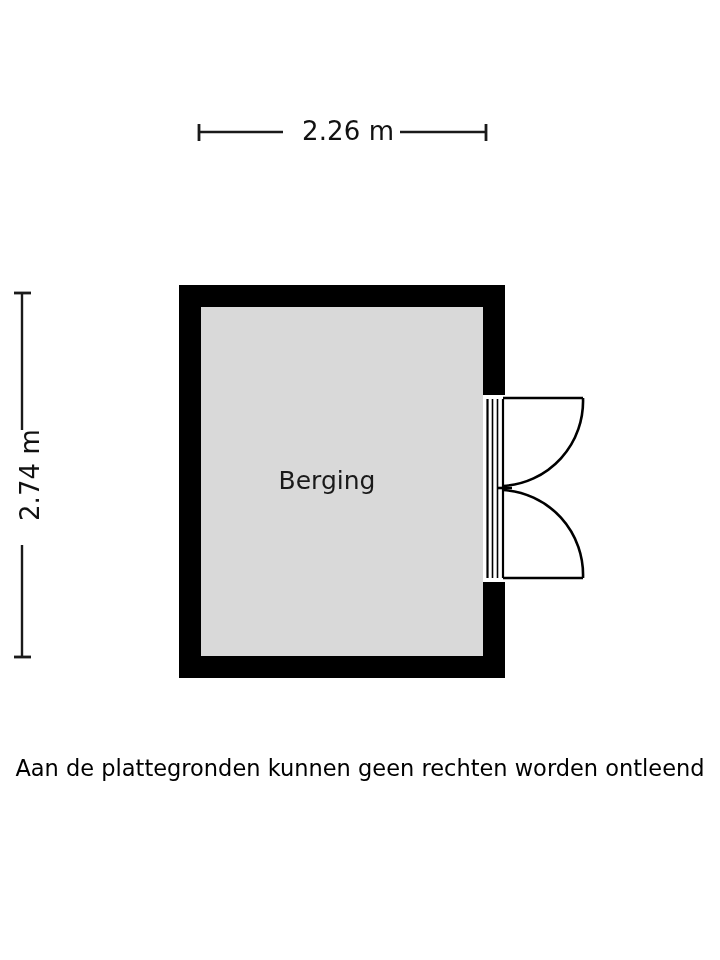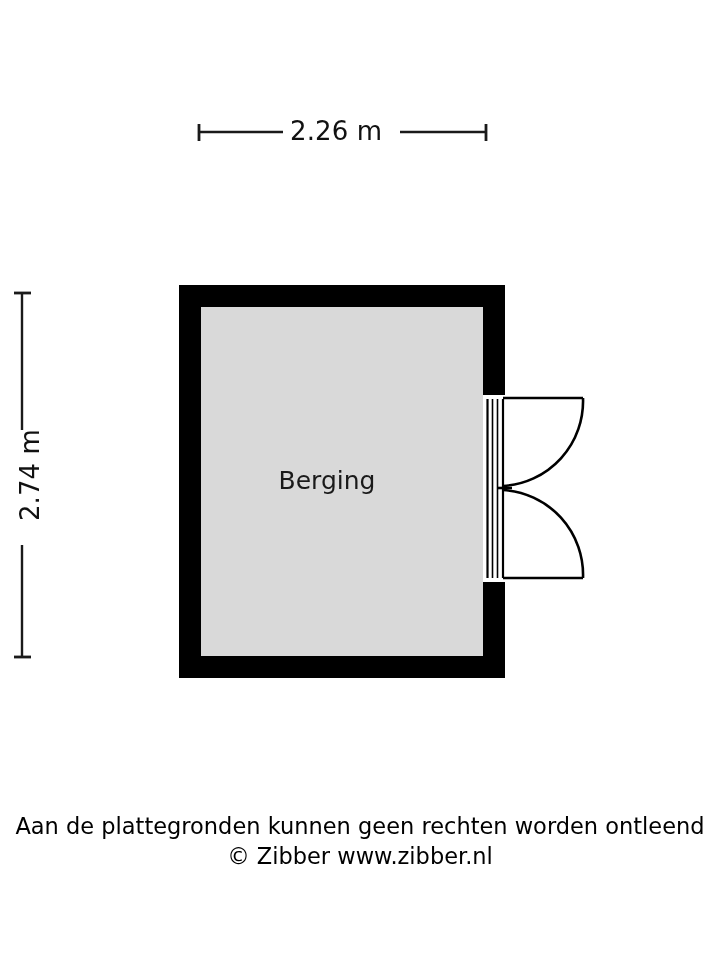--- a/index.html
+++ b/index.html
@@ -37,21 +37,21 @@
   
   .dim-label {
     position: absolute;
     font-size: 26px;
     letter-spacing: 0.1px;
     color: #111111;
     white-space: nowrap;
     line-height: 1;
   }
   #dim-top-label {
-    left: 290px;
+    left: 302px;
     top: 118px;
     text-align: center;
   }
   #dim-left-label {
     left: -30px;
     top: 462px;
     width: 120px;
     text-align: center;
     transform: rotate(-90deg);
     transform-origin: 50% 50%;
@@ -67,21 +67,21 @@
     font-size: 25px;
     color: #1a1a1a;
     line-height: 1;
     white-space: nowrap;
   }
 
   
   #footer-block {
     position: absolute;
     left: 0;
-    top: 812px;
+    top: 754px;
     width: 720px;
     text-align: center;
   }
   #footer-block .footer-line {
     display: block;
     font-size: 22.5px;
     line-height: 1.32;
     color: #000000;
     white-space: nowrap;
   }
@@ -158,16 +158,15 @@
   </svg>
 
   <div class="dim-label" id="dim-top-label">2.26 m</div>
 
   <div class="dim-label" id="dim-left-label">2.74 m</div>
 
   <div id="room-label-berging">Berging</div>
 
   <div id="footer-block">
     <span class="footer-line">Aan de plattegronden kunnen geen rechten worden ontleend</span>
-    <span class="footer-line">© Zibber www.zibber.nl</span>
   </div>
 
 </div>
 
 </body></html>

